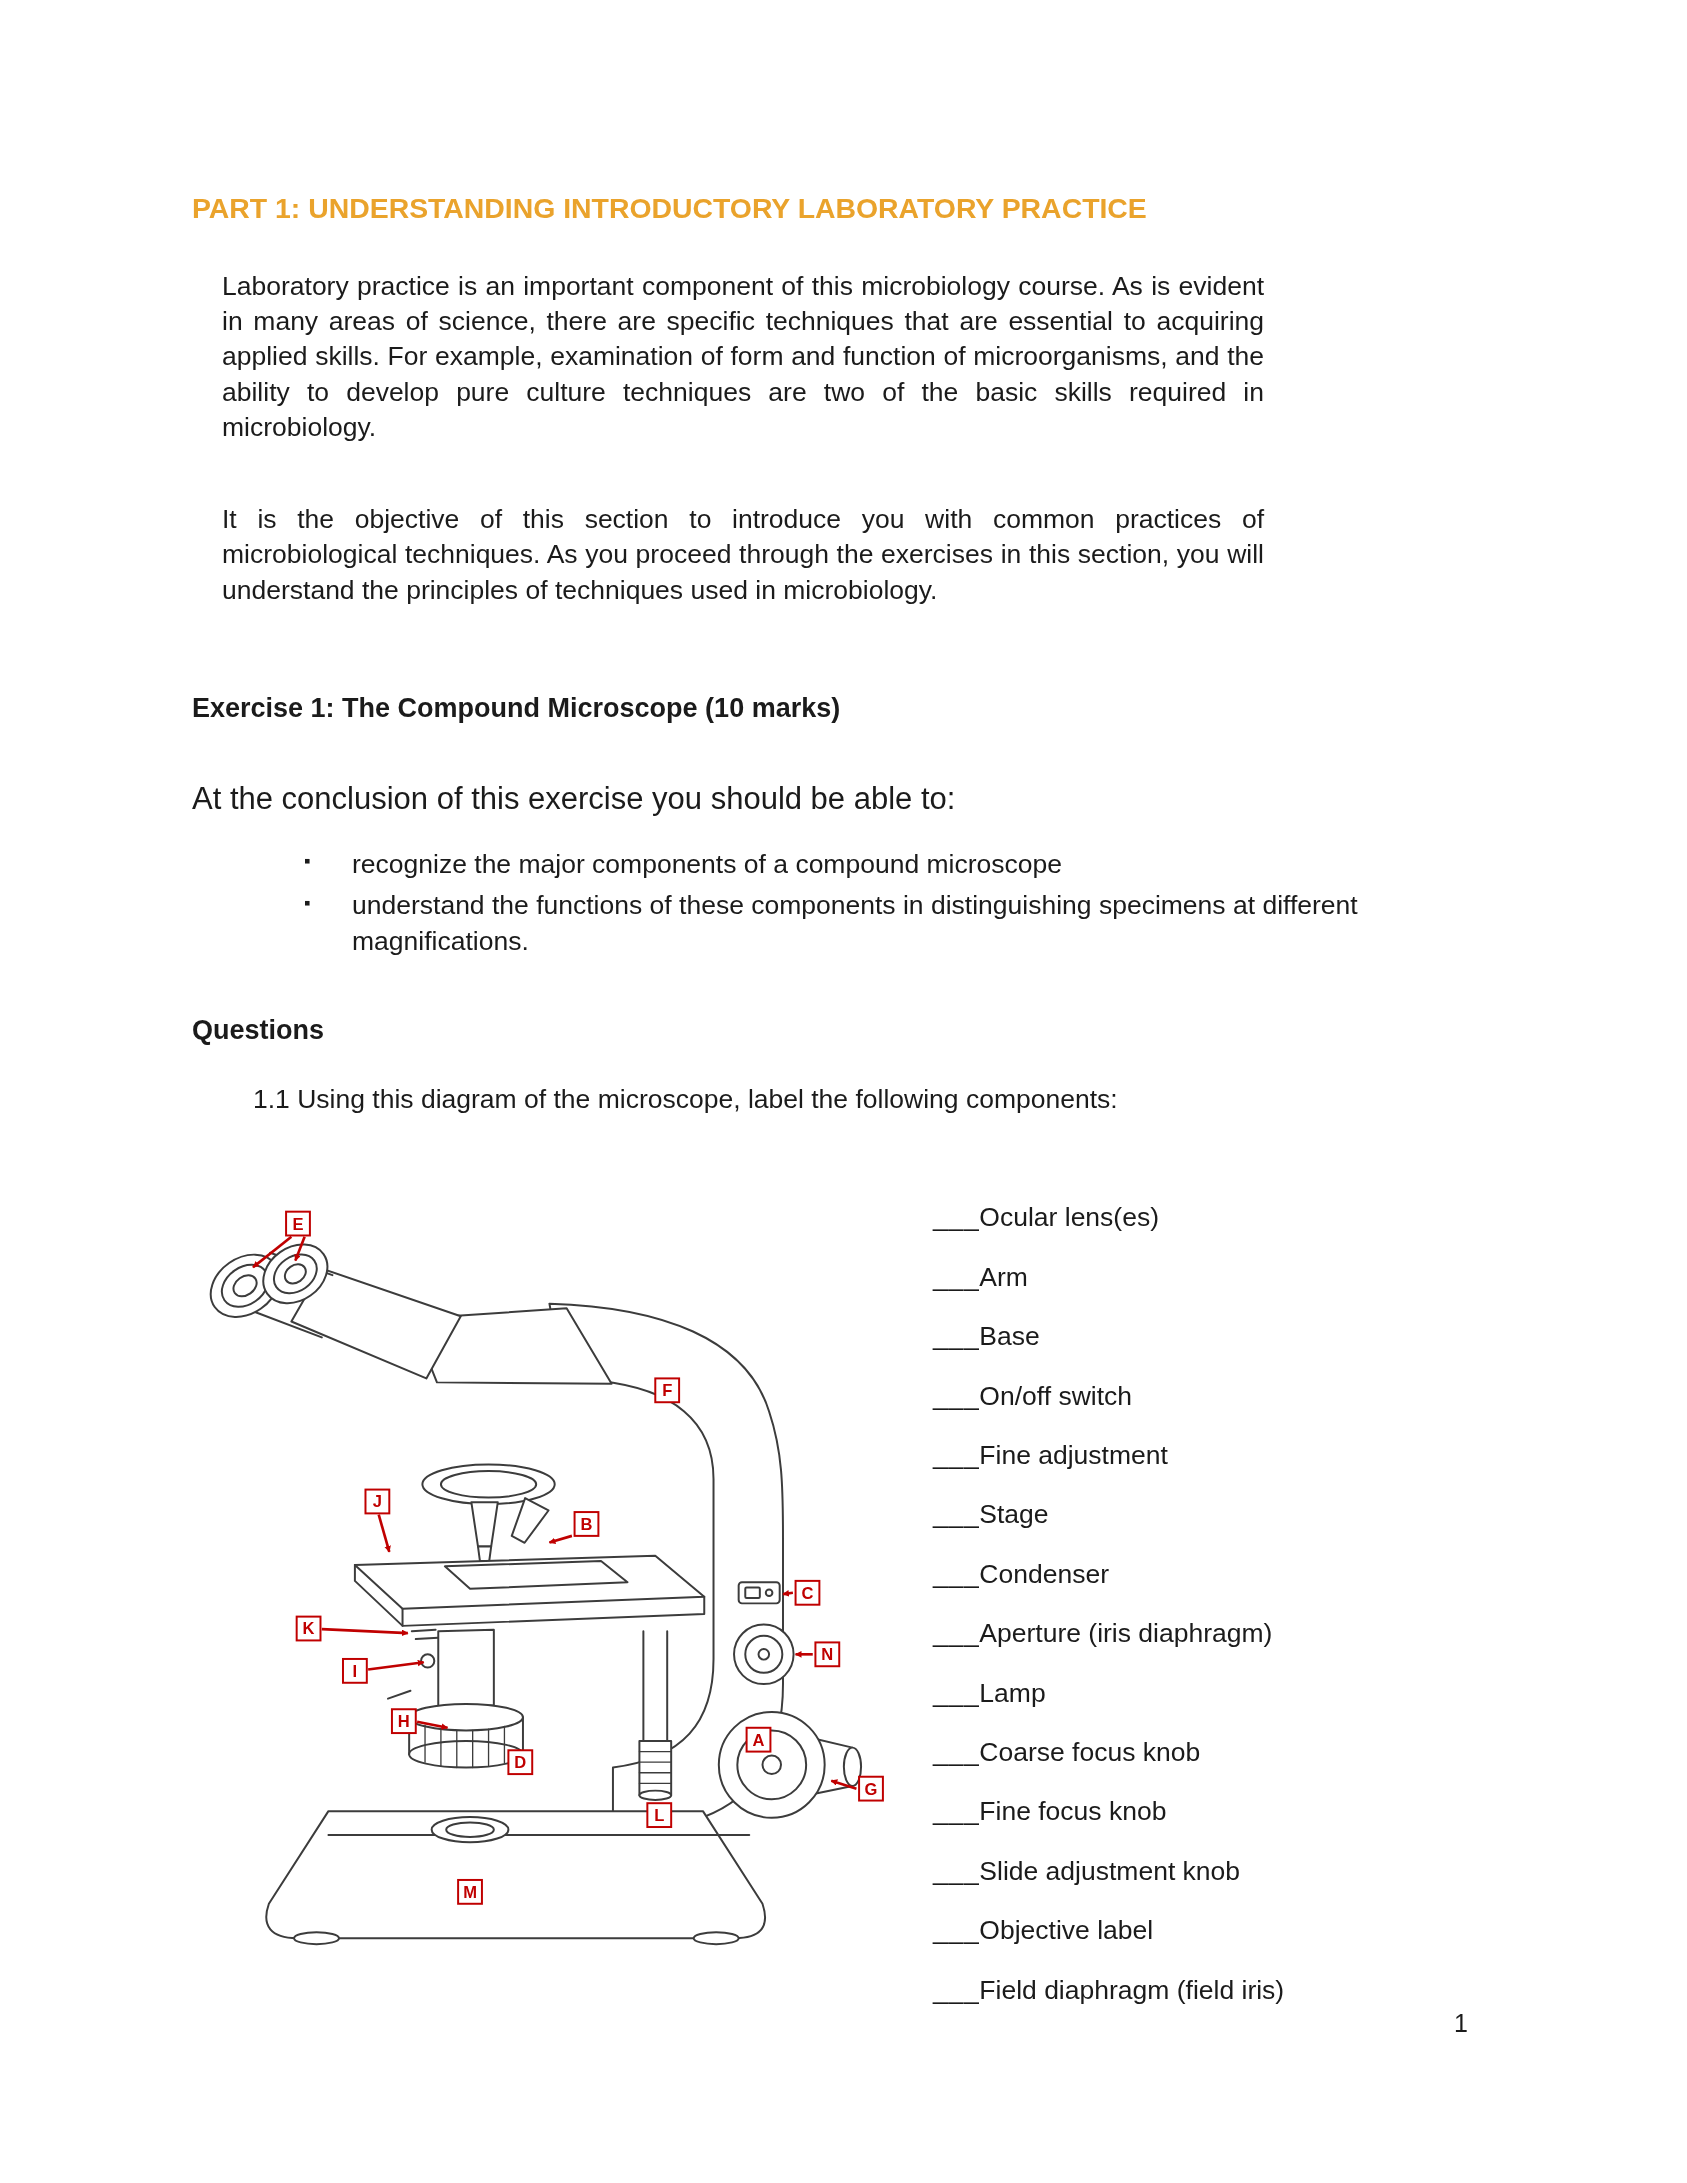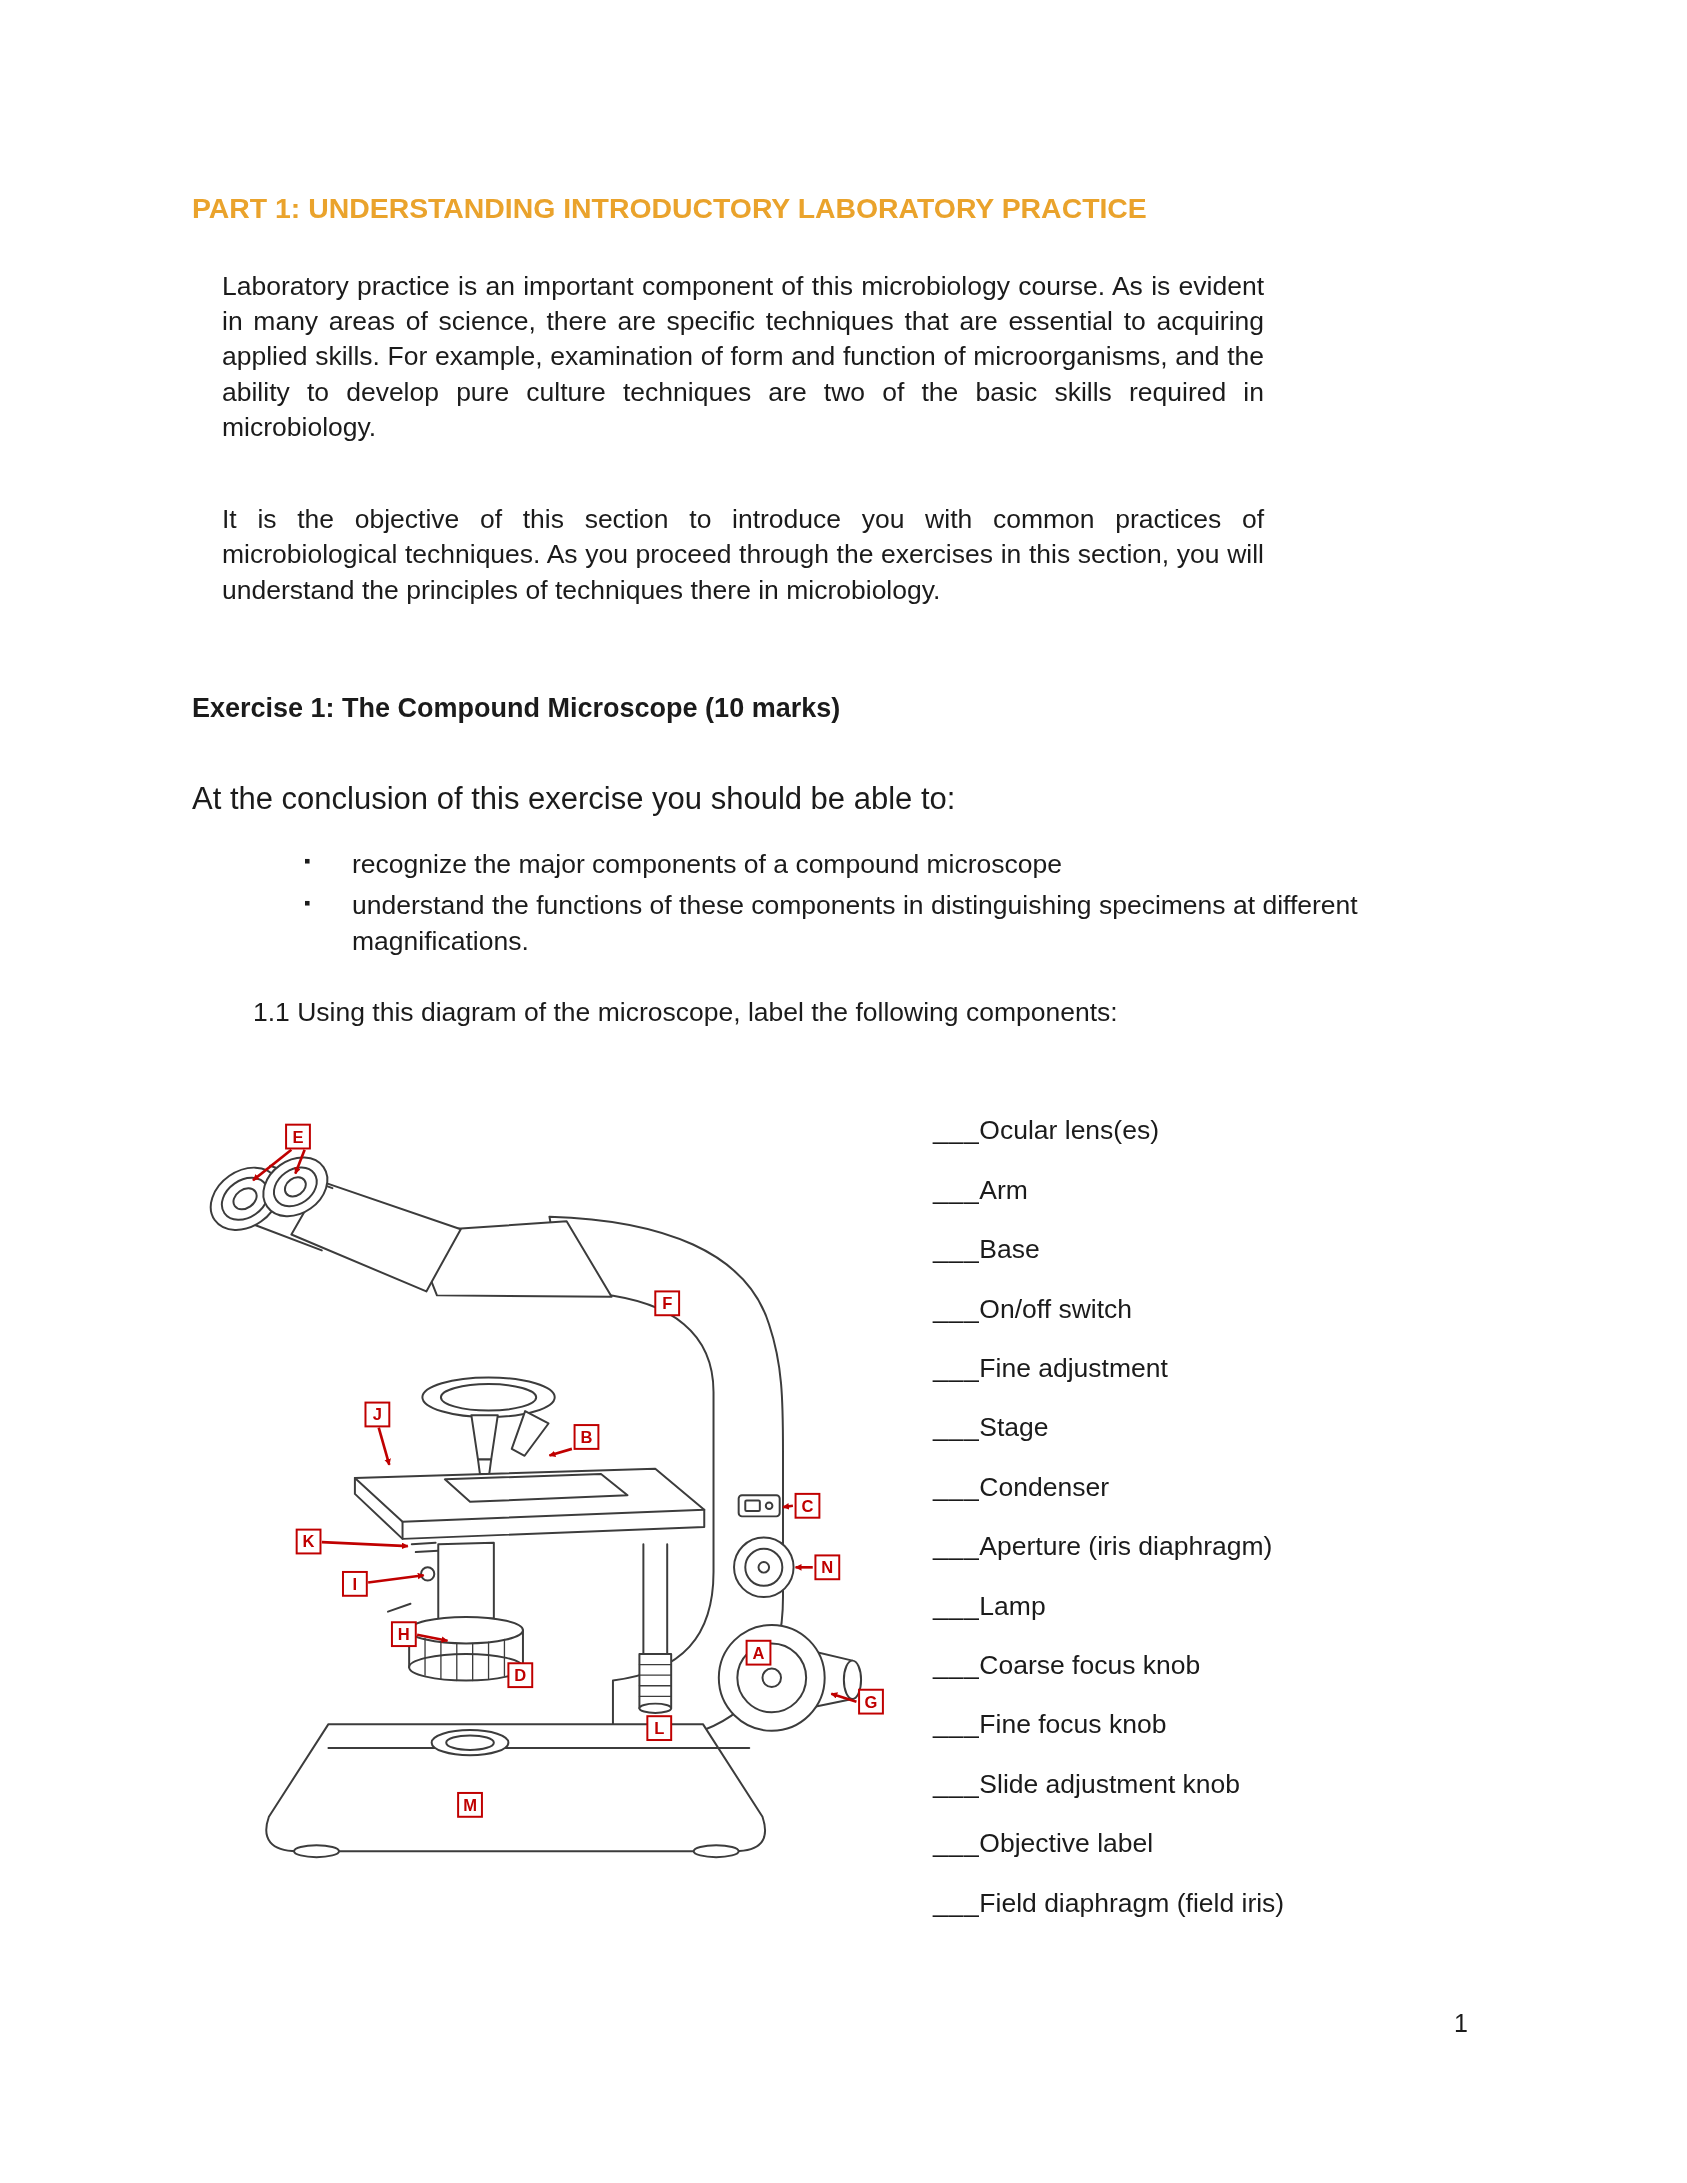--- a/index.html
+++ b/index.html
@@ -32,36 +32,37 @@
               font-family:"Liberation Sans",sans-serif; text-anchor:middle; }
 </style>
 </head>
 <body>
 
 <div class="page">
 
   <h1 class="title">PART 1: UNDERSTANDING INTRODUCTORY LABORATORY PRACTICE</h1>
 
   <p class="para">Laboratory practice is an important component of this microbiology course.  As is evident in many areas of science, there are specific techniques that are essential to acquiring applied skills. For example, examination of form and function of microorganisms, and the ability to develop pure culture techniques are two of the basic skills required in microbiology.</p>
-  <p class="para gap">It is the objective of this section to introduce you with common practices of microbiological techniques. As you proceed through the exercises in this section, you will understand the principles of techniques there in microbiology.</p>
+  <p class="para gap">It is the objective of this section to introduce you with common practices of microbiological techniques. As you proceed through the exercises in this section, you will understand the principles of techniques used in microbiology.</p>
 
   <div class="h2">Exercise 1: The Compound Microscope (10 marks)</div>
   <p class="lead">At the conclusion of this exercise you should be able to:</p>
 
   <ul class="bullets">
     <li>
       <span class="marker">▪</span>
       <span>recognize the major components of a compound microscope</span>
     </li>
     <li>
       <span class="marker">▪</span>
       <span>understand the functions of these components in distinguishing specimens at different magnifications.</span>
     </li>
   </ul>
 
+  <div class="h2 small-gap">Questions</div>
   <p class="q">1.1 Using this diagram of the microscope, label the following components:</p>
 
   <div class="figure-row">
 
     <svg class="microscope" viewBox="0 0 1050 1200" width="695" height="794" xmlns="http://www.w3.org/2000/svg">
       <defs>
         <marker id="ah" markerWidth="12" markerHeight="12" refX="9" refY="5" orient="auto" markerUnits="userSpaceOnUse">
           <path d="M0,0 L10,5 L0,10 Z" fill="#C00000"></path>
         </marker>
       </defs>

